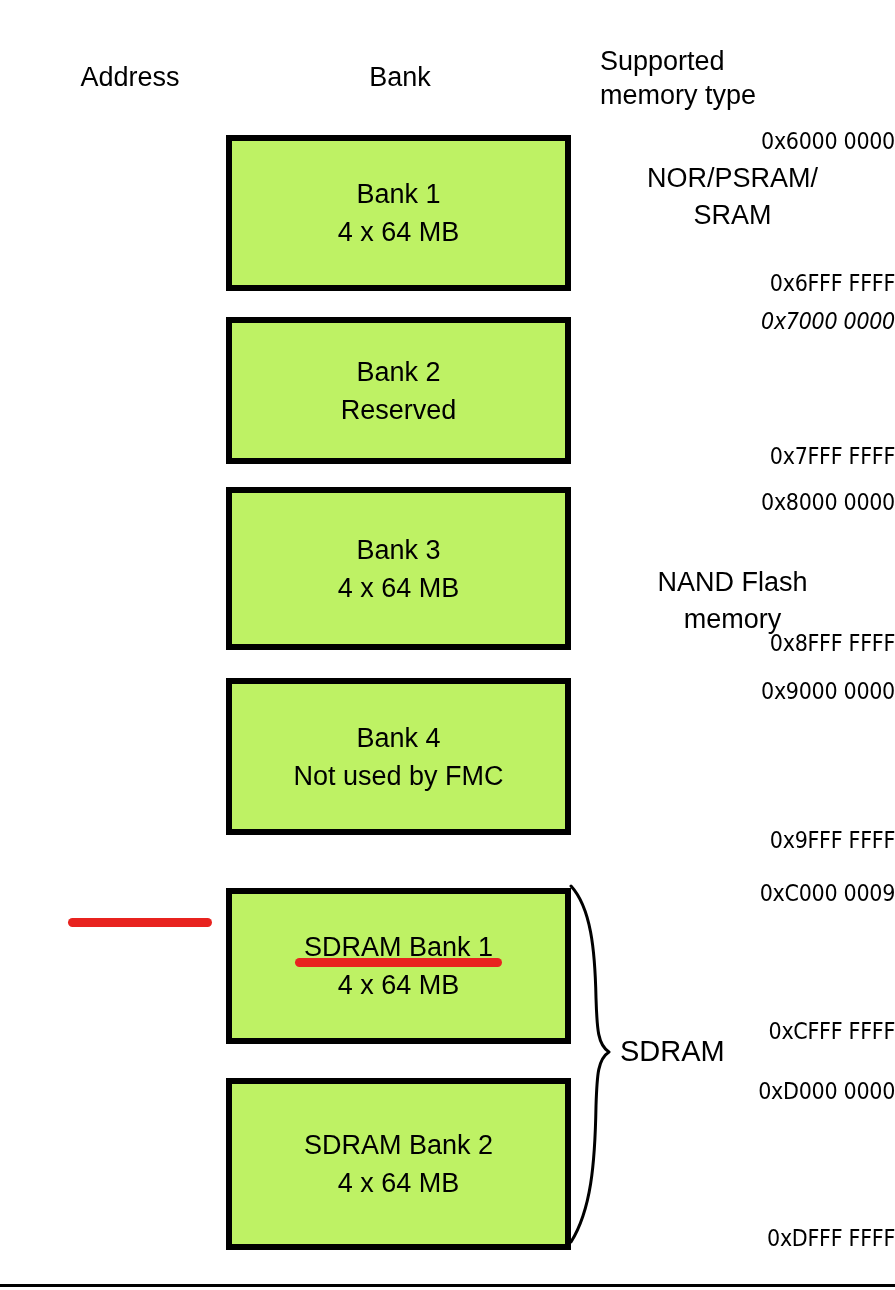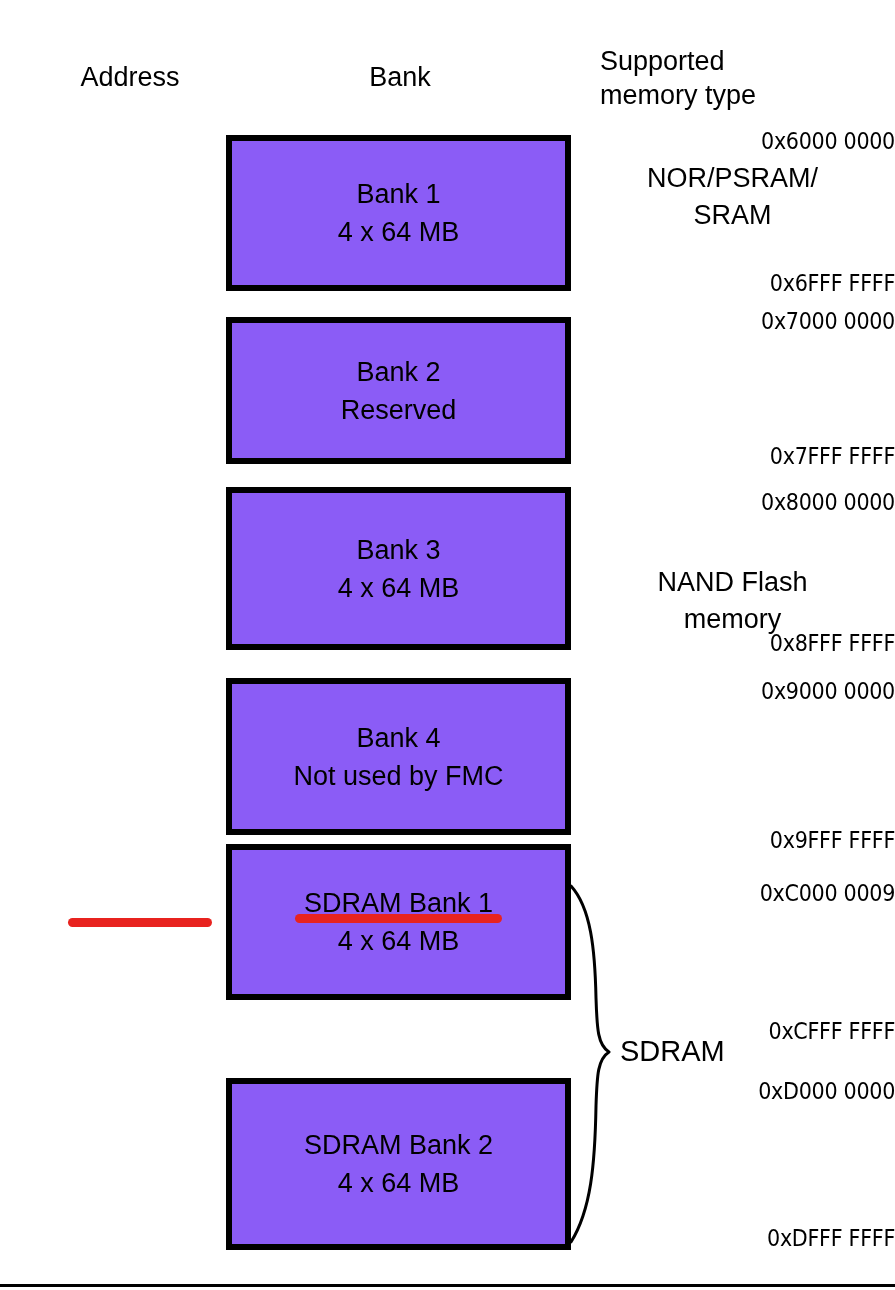--- a/index.html
+++ b/index.html
@@ -33,21 +33,21 @@
   #head-bank    { left: 300px; top: 60px;  width: 200px; }
   #head-mem     { left: 600px; top: 44px;  width: 260px; text-align: left; }
 
   
   .bank-box {
     position: absolute;
     left: 226px;
     width: 345px;
     box-sizing: border-box;
     border: 6px solid #000000;
-    background: #8b5cf6;
+    background: #bef264;
     display: flex;
     flex-direction: column;
     align-items: center;
     justify-content: center;
   }
   .bank-line {
     font-size: 27px;
     line-height: 38px;
     text-align: center;
     white-space: nowrap;
@@ -142,21 +142,21 @@
   <div class="col-head" id="head-address">Address</div>
 
   <div class="col-head" id="head-bank">Bank</div>
 
   <div class="col-head" id="head-mem">Supported
 memory type</div>
 
   <div class="addr" style="top:128px;">0x6000 0000</div>
   <div class="addr" style="top:270px;">0x6FFF FFFF</div>
 
-  <div class="addr" style="top:308px;">0x7000 0000</div>
+  <div class="addr" style="top:308px;font-style:italic;">0x7000 0000</div>
   <div class="addr" style="top:443px;">0x7FFF FFFF</div>
 
   <div class="addr" style="top:489px;">0x8000 0000</div>
   <div class="addr" style="top:630px;">0x8FFF FFFF</div>
 
   <div class="addr" style="top:678px;">0x9000 0000</div>
   <div class="addr" style="top:827px;">0x9FFF FFFF</div>
 
   <div class="addr" style="top:880px;">0xC000 0009</div>
   <div class="addr" style="top:1018px;">0xCFFF FFFF</div>
@@ -179,21 +179,21 @@
   <div class="bank-box" style="top:487px; height:163px;">
     <div class="bank-line">Bank 3</div>
     <div class="bank-line">4 x 64 MB</div>
   </div>
 
   <div class="bank-box" style="top:678px; height:157px;">
     <div class="bank-line">Bank 4</div>
     <div class="bank-line">Not used by FMC</div>
   </div>
 
-  <div class="bank-box" style="top:844px; height:156px;">
+  <div class="bank-box" style="top:888px; height:156px;">
     <div class="bank-line highlighted">SDRAM Bank 1</div>
     <div class="bank-line">4 x 64 MB</div>
   </div>
 
   <div class="bank-box" style="top:1078px; height:172px;">
     <div class="bank-line">SDRAM Bank 2</div>
     <div class="bank-line">4 x 64 MB</div>
   </div>
 
   <div class="mem-type" style="top:160px;">NOR/PSRAM/

